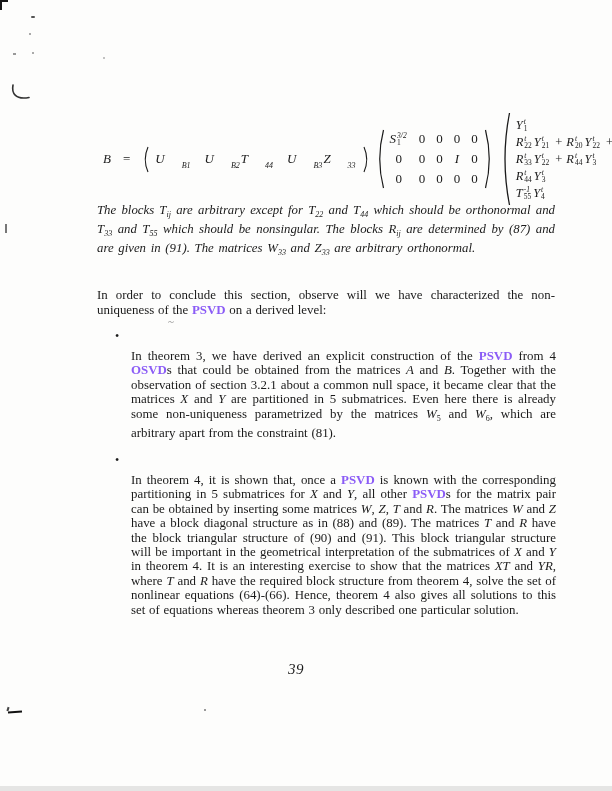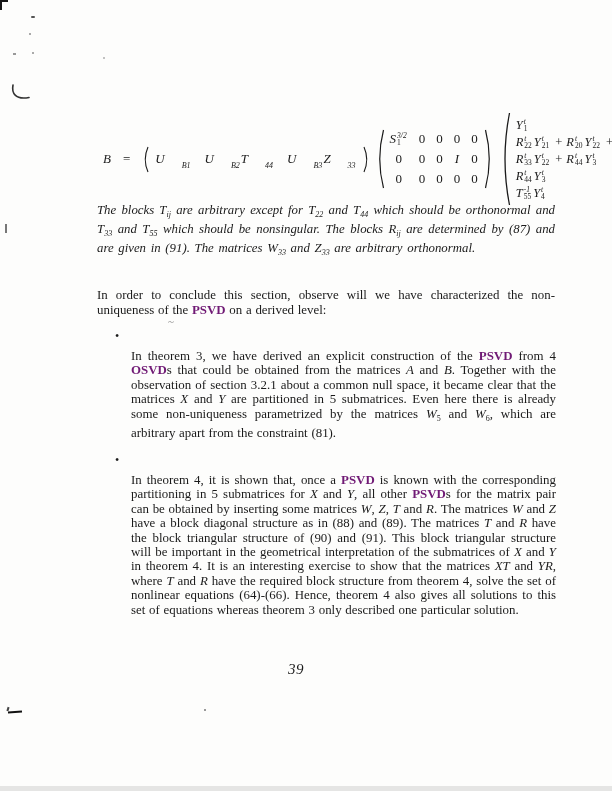--- a/index.html
+++ b/index.html
@@ -2,21 +2,21 @@
 <html><head>
 <meta charset="utf-8">
 <style>
   html,body{margin:0;padding:0;}
   body{
     width:612px;height:791px;position:relative;overflow:hidden;
     background:#fdfdfc;color:#1a1a1a;
     font-family:"Liberation Serif","DejaVu Serif",serif;
   }
   
-  .b{font-weight:bold;color:#701a75;}
+  .b{font-weight:bold;color:#8b5cf6;}
   .v{font-style:italic;}
   .sb{font-size:8px;vertical-align:-2.5px;letter-spacing:0;}
   p{margin:0;font-family:Liberation Serif, serif;}
   .just{text-align:justify;}
 
   
   .eqn{
     position:absolute;left:103px;top:111px;height:96px;
     display:flex;align-items:center;font-size:13px;white-space:nowrap;
   }

